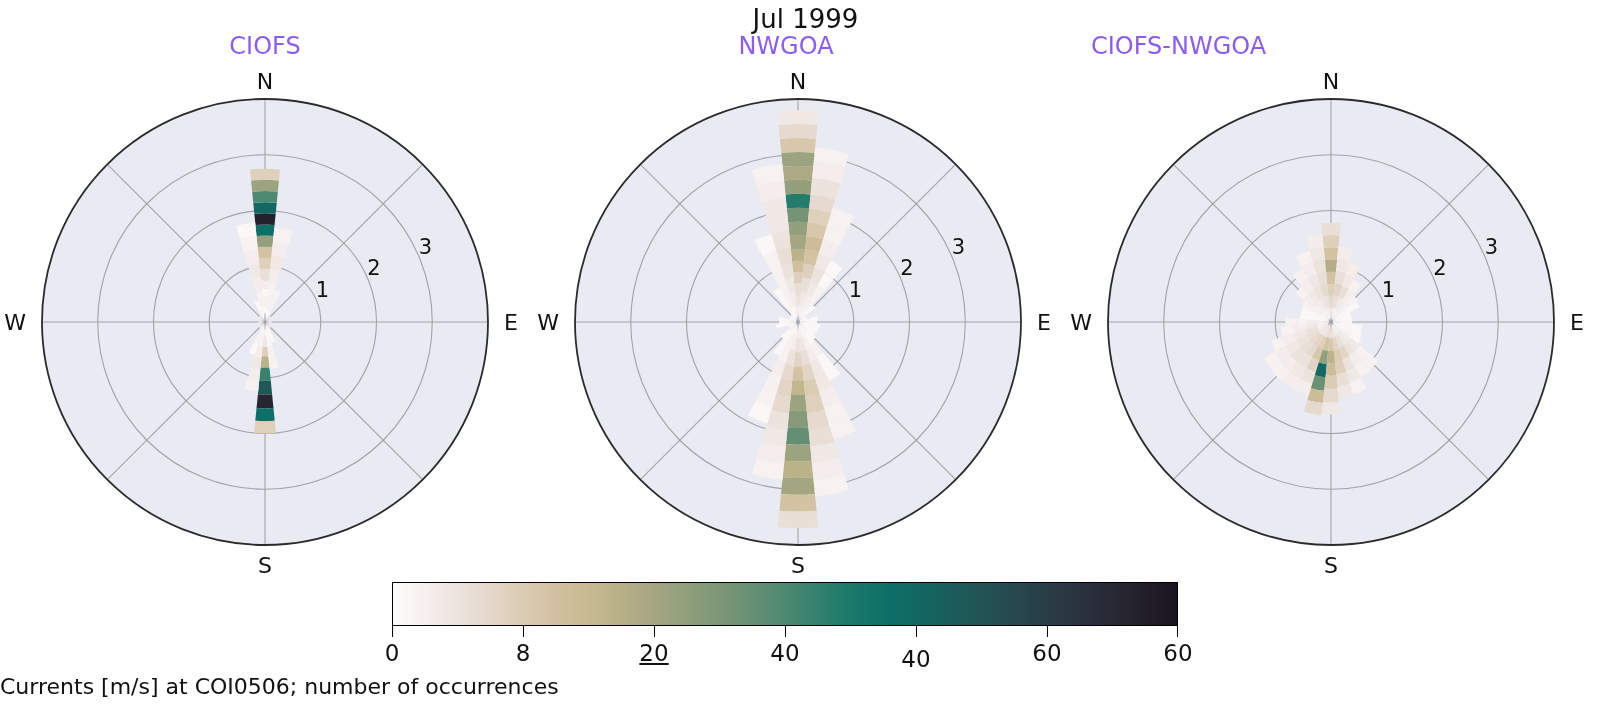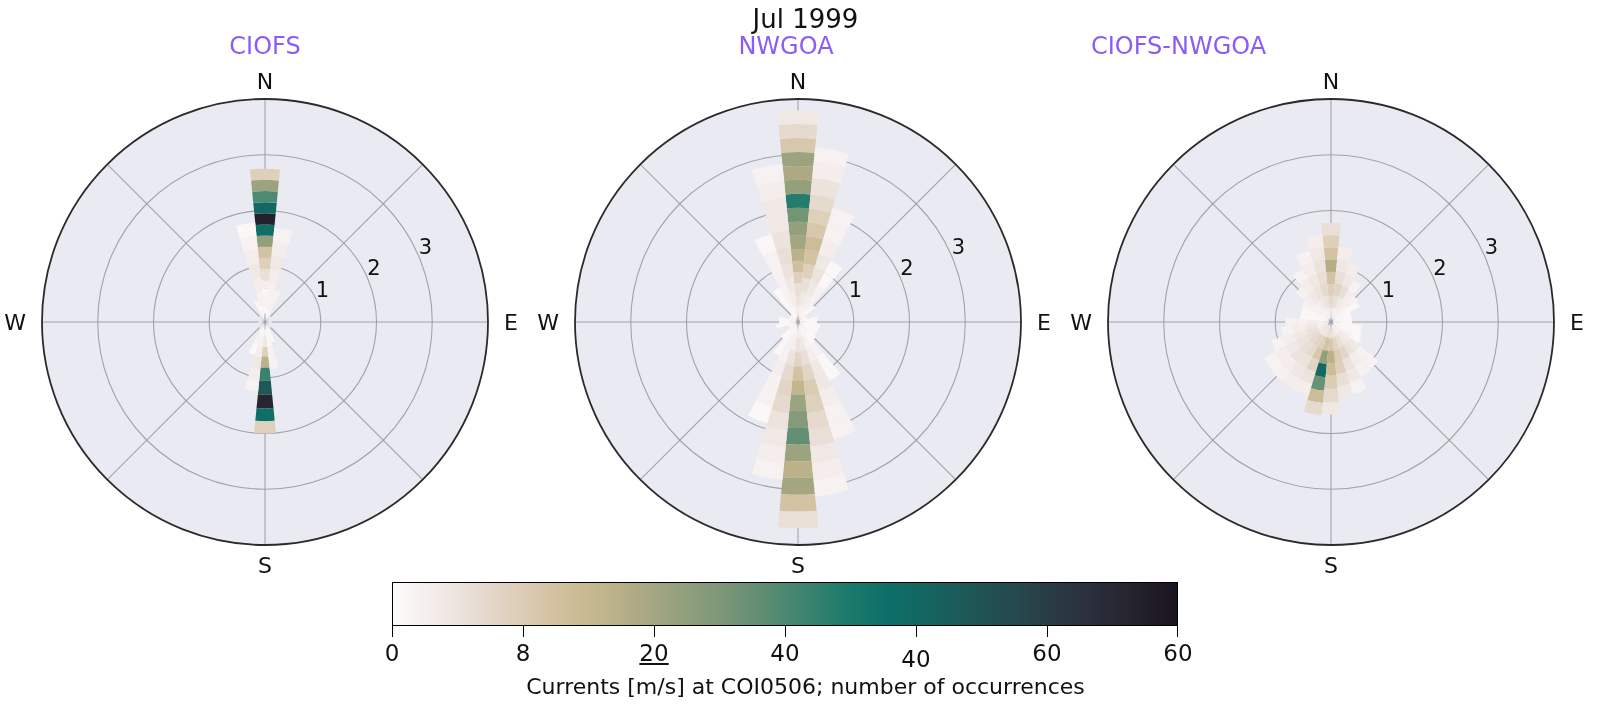--- a/index.html
+++ b/index.html
@@ -6,21 +6,21 @@
   body{width:1611px;height:724px;font-family:"DejaVu Sans","Liberation Sans",sans-serif;color:#000;overflow:hidden;position:relative;}
   #root{position:absolute;inset:0;}
   .fig-title{position:absolute;left:0;right:0;top:4px;text-align:center;font-size:26px;color:#111;}
   .panel{position:absolute;top:0;}
   .panel-title{position:absolute;left:0;right:0;text-align:center;font-size:24px;color:#8b5cf6;top:32px;}
   .svgwrap{position:absolute;left:0;top:0;}
   .cbar-wrap{position:absolute;}
   .cbar{position:absolute;border:1.3px solid #000;box-sizing:border-box;}
   .cbar-tick{position:absolute;width:1.3px;background:#000;}
   .cbar-ticklabel{position:absolute;font-size:23px;color:#111;text-align:center;transform:translateX(-50%);}
-  .cbar-label{position:absolute;left:0;right:0;text-align:center;font-size:22px;color:#111;}
+  .cbar-label{position:absolute;left:0;right:0;font-size:22px;color:#111;}
   text{font-family:"DejaVu Sans","Liberation Sans",sans-serif;}
 </style>
 </head>
 <body>
 
 <div id="root">
 
   <div class="fig-title">Jul 1999</div>
 
   <div id="panels">

